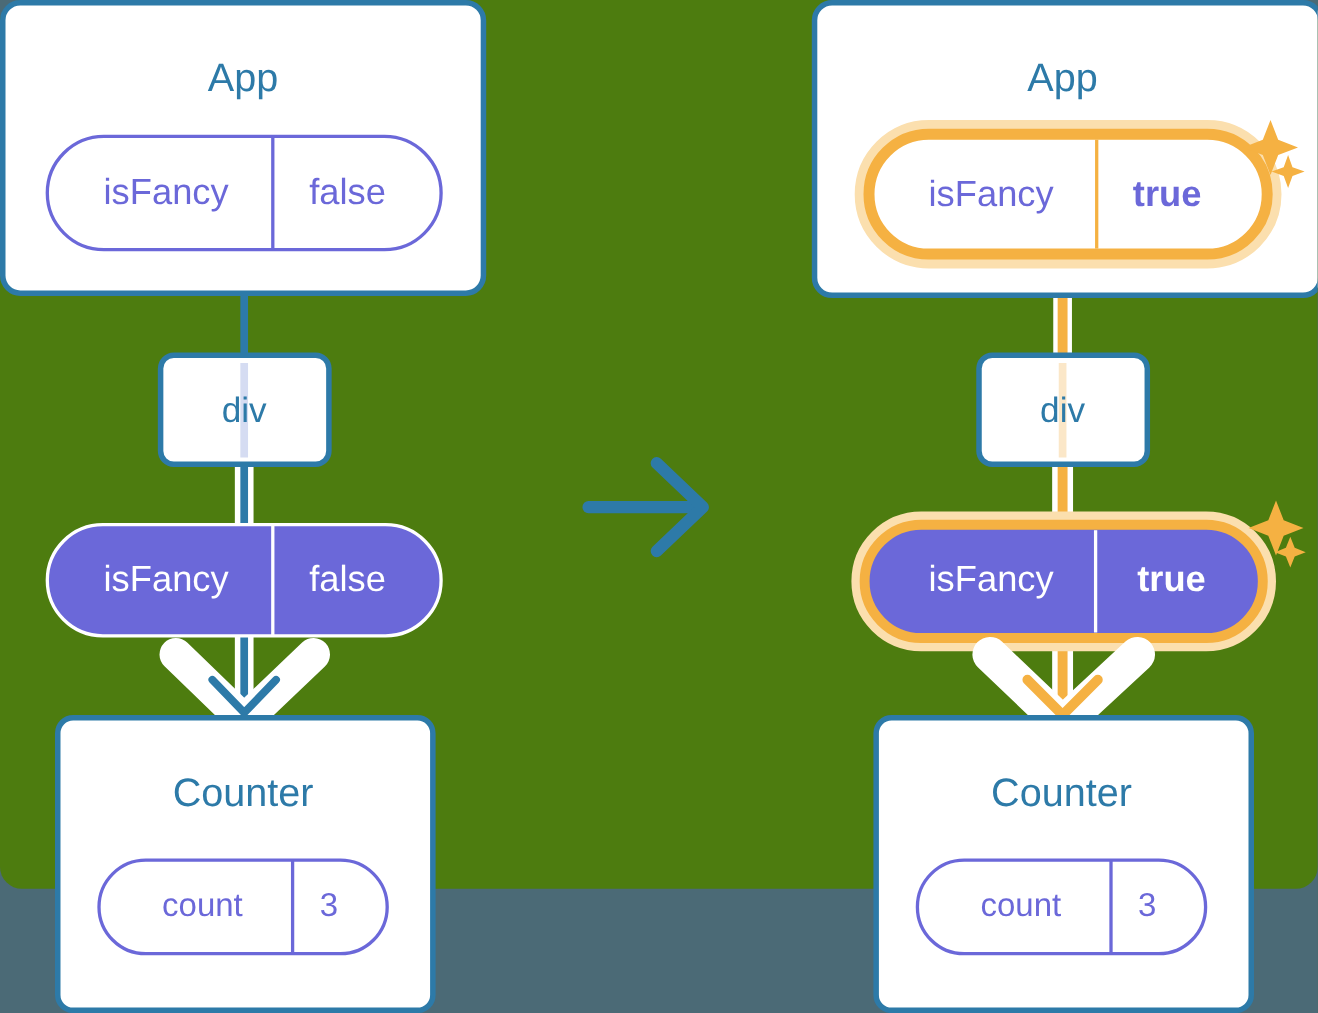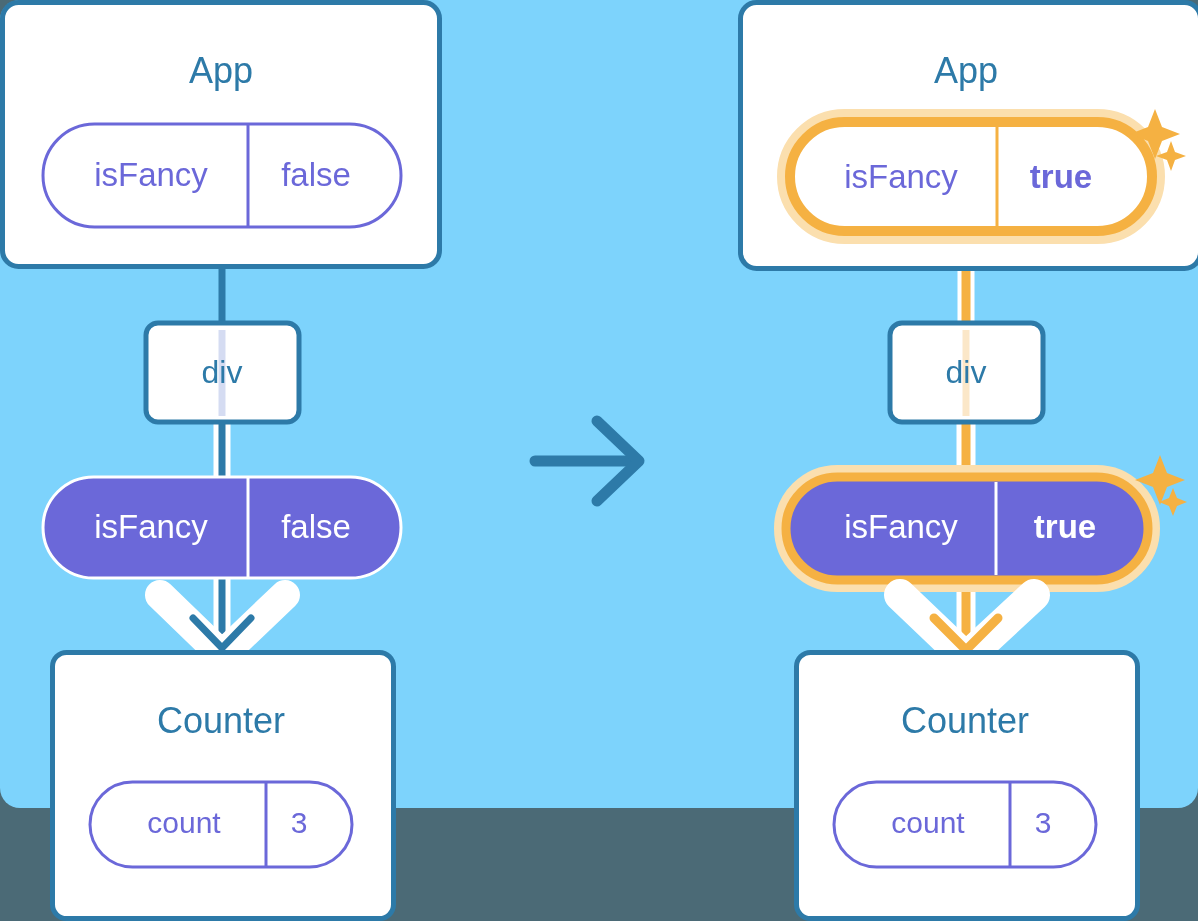--- a/index.html
+++ b/index.html
@@ -7,21 +7,21 @@
     margin: 0; padding: 0;
     width: 1198px; height: 921px;
     background: #4b6a76;
     font-family: "Liberation Sans", sans-serif;
     overflow: hidden;
   }
   #stage {
     position: relative;
     width: 1198px;
     height: 808px;
-    background: #7dd3fc;
+    background: #4d7c0f;
     border-radius: 20px;
   }
   #diagram { position: absolute; inset: 0; display: block; }
   .boxlabel {
     font-family: "Liberation Sans", sans-serif;
     font-size: 36px;
     fill: #2d7aa8;
     text-anchor: middle;
     dominant-baseline: middle;
   }

